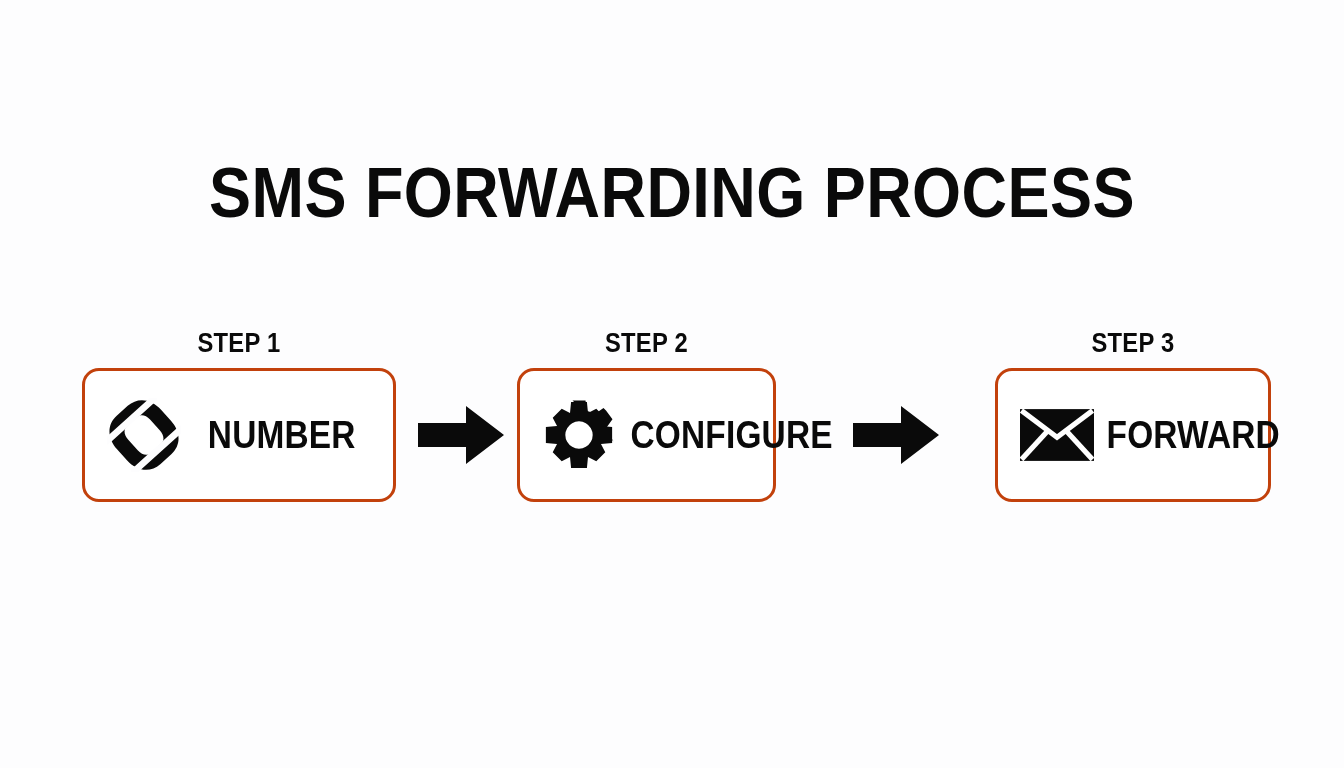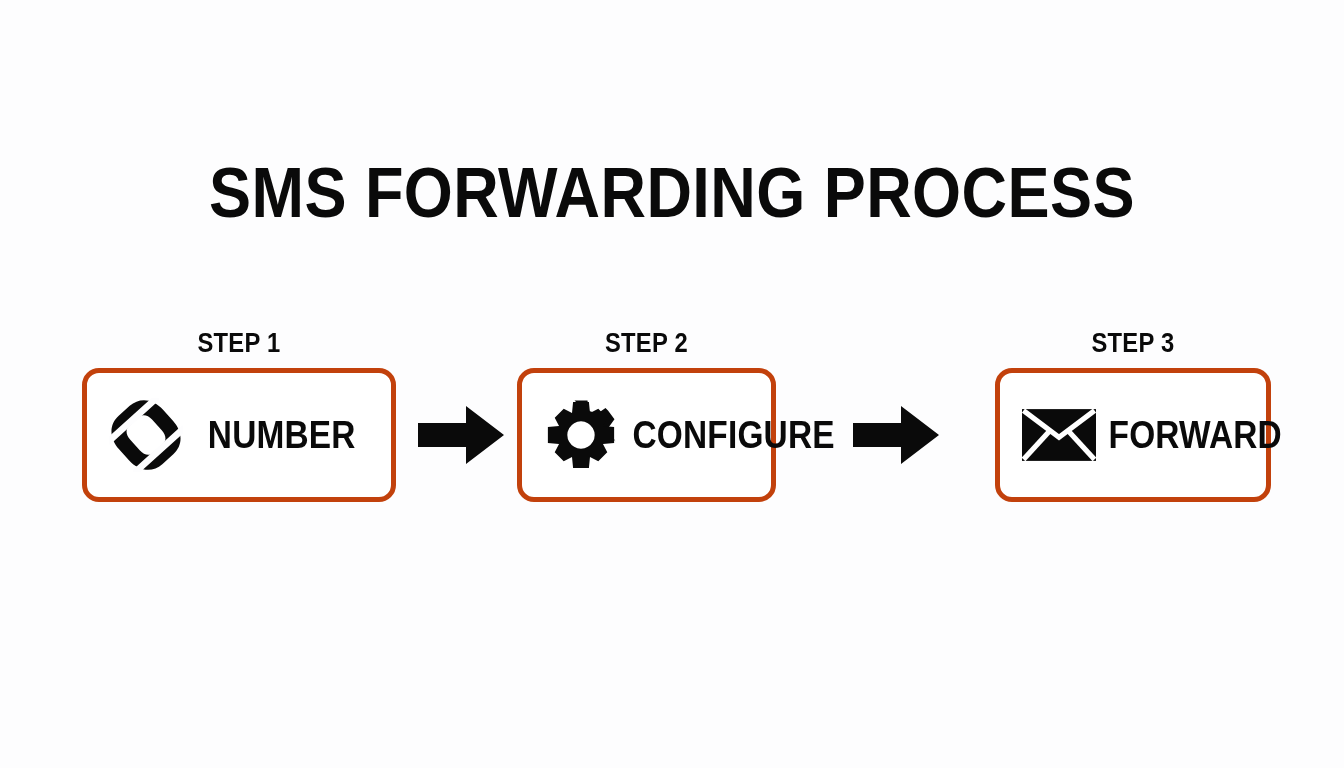--- a/index.html
+++ b/index.html
@@ -64,21 +64,21 @@
     white-space: nowrap;
   }
 
   .step-box {
     position: absolute;
     left: 0;
     top: 0;
     width: 100%;
     height: 100%;
     box-sizing: border-box;
-    border: 5px solid #c2410c;
+    border: 3px solid #c2410c;
     border-radius: 17px;
     background: #ffffff;
     display: flex;
     align-items: center;
     justify-content: flex-start;
   }
 
   .step-icon {
     flex: 0 0 auto;
     width: 74px;

